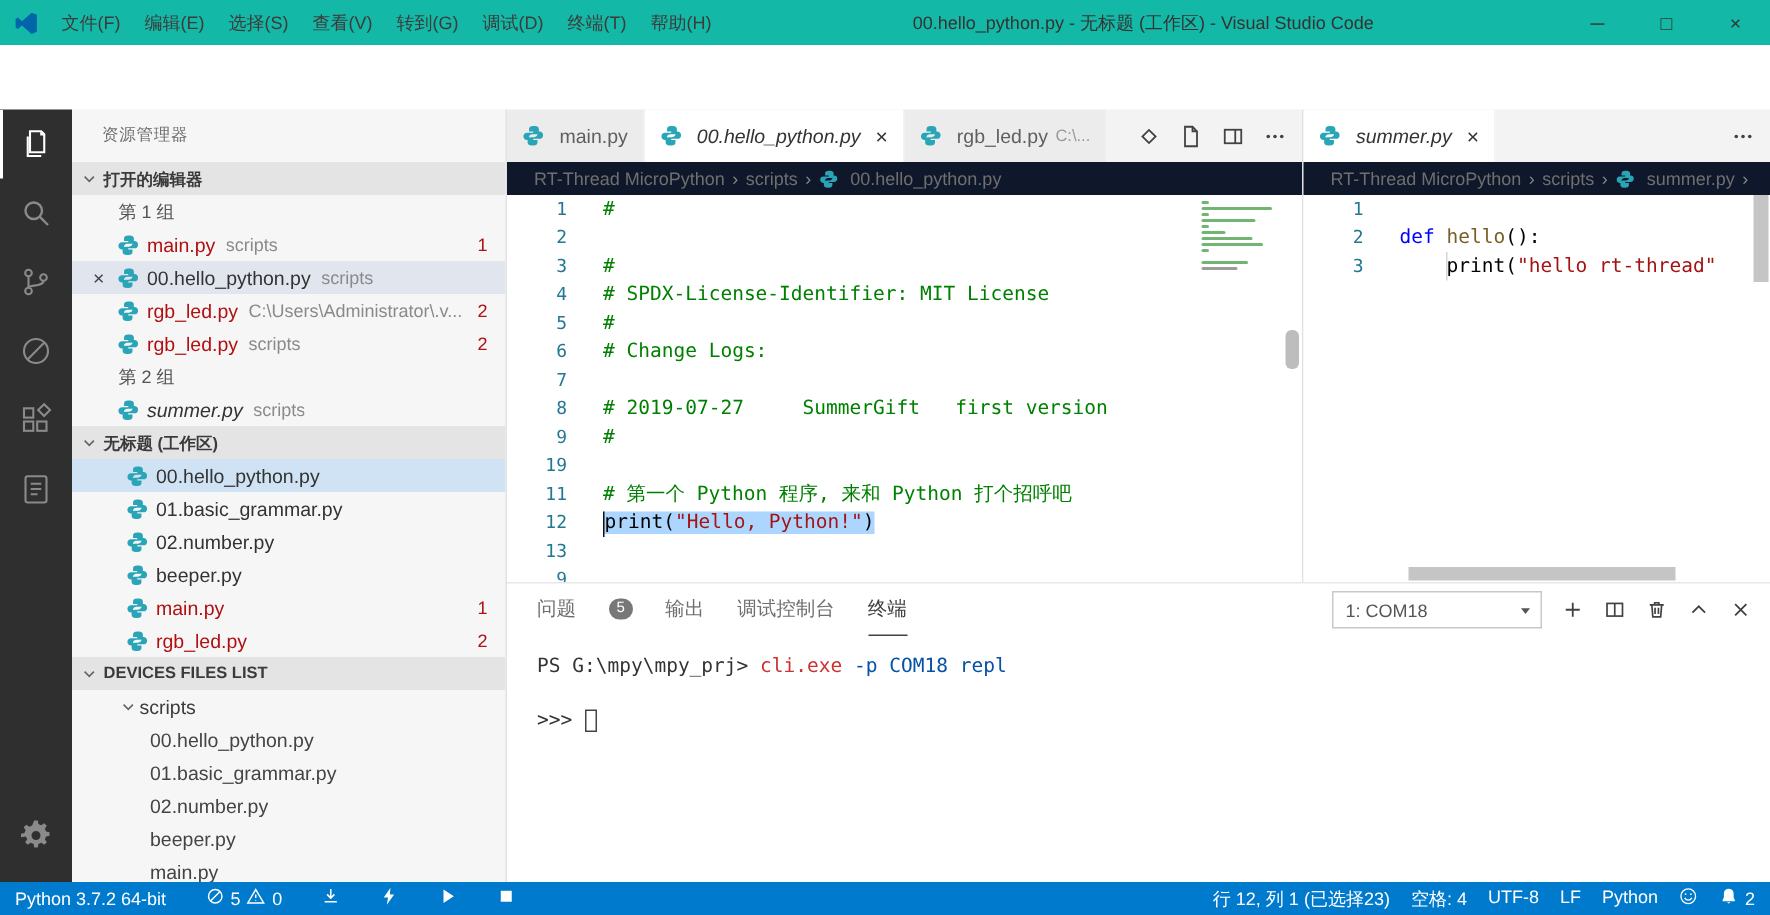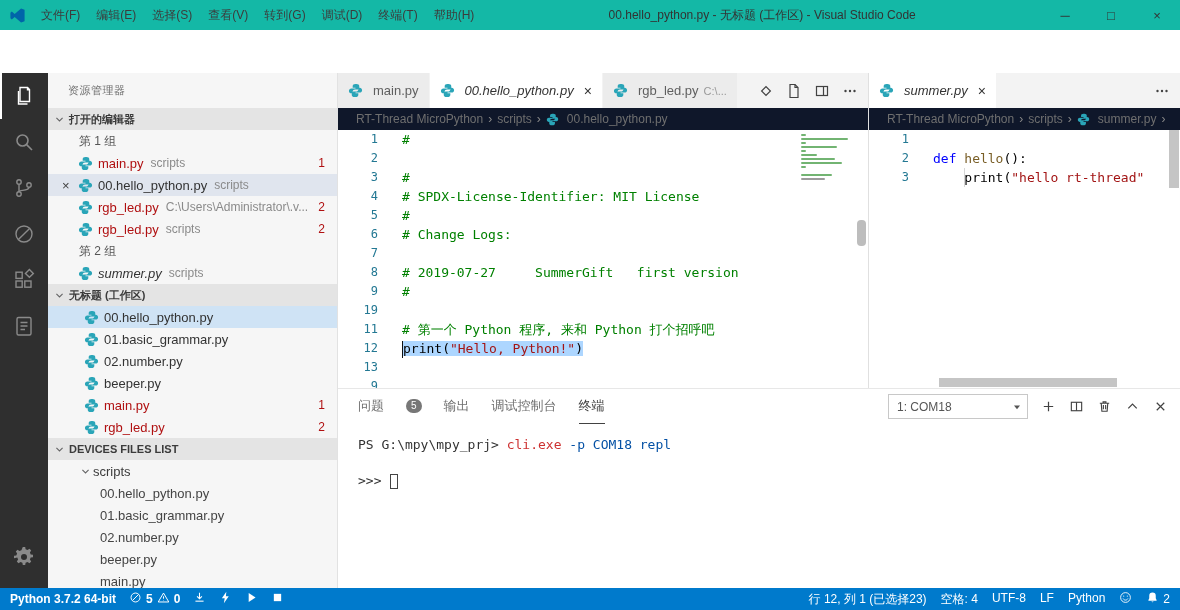--- a/index.html
+++ b/index.html
@@ -104,21 +104,21 @@
   .pa-icon svg { width: 15px; height: 15px; }
   .terminal { flex: 1; padding: 12px 0 16px 20px; font-family: "DejaVu Sans Mono", "Liberation Mono", monospace; font-size: 13px; line-height: 18px; color: #333; overflow: hidden; }
   .t-line { min-height: 18px; white-space: pre; }
   .t-default { color: #333; }
   .t-red { color: var(--c-terminal_red, #cd3131); }
   .t-blue { color: var(--c-terminal_blue, #0451a5); }
   .cursor-box { display: inline-block; width: 8px; height: 15px; border: 1px solid #444; vertical-align: middle; margin-left: 1px; }
 
   
   .statusbar { position: absolute; bottom: 0; left: 0; right: 0; height: 22px; background: var(--c-accent, #007acc); color: #fff; display: flex; align-items: center; font-size: 12px; padding: 0 10px; }
-  .sb-left { display: flex; align-items: center; gap: 13px; font-weight: bold; }
+  .sb-left { display: flex; align-items: center; gap: 26px; }
   .sb-right { margin-left: auto; display: flex; align-items: flex-start; gap: 14px; }
   .sb-item { display: flex; align-items: center; gap: 4px; white-space: nowrap; color: #fff; }
   .sb-item svg { width: 13px; height: 13px; }
 </style>
 </head>
 <body>
 
 <div class="window">
 
   <div class="titlebar">

